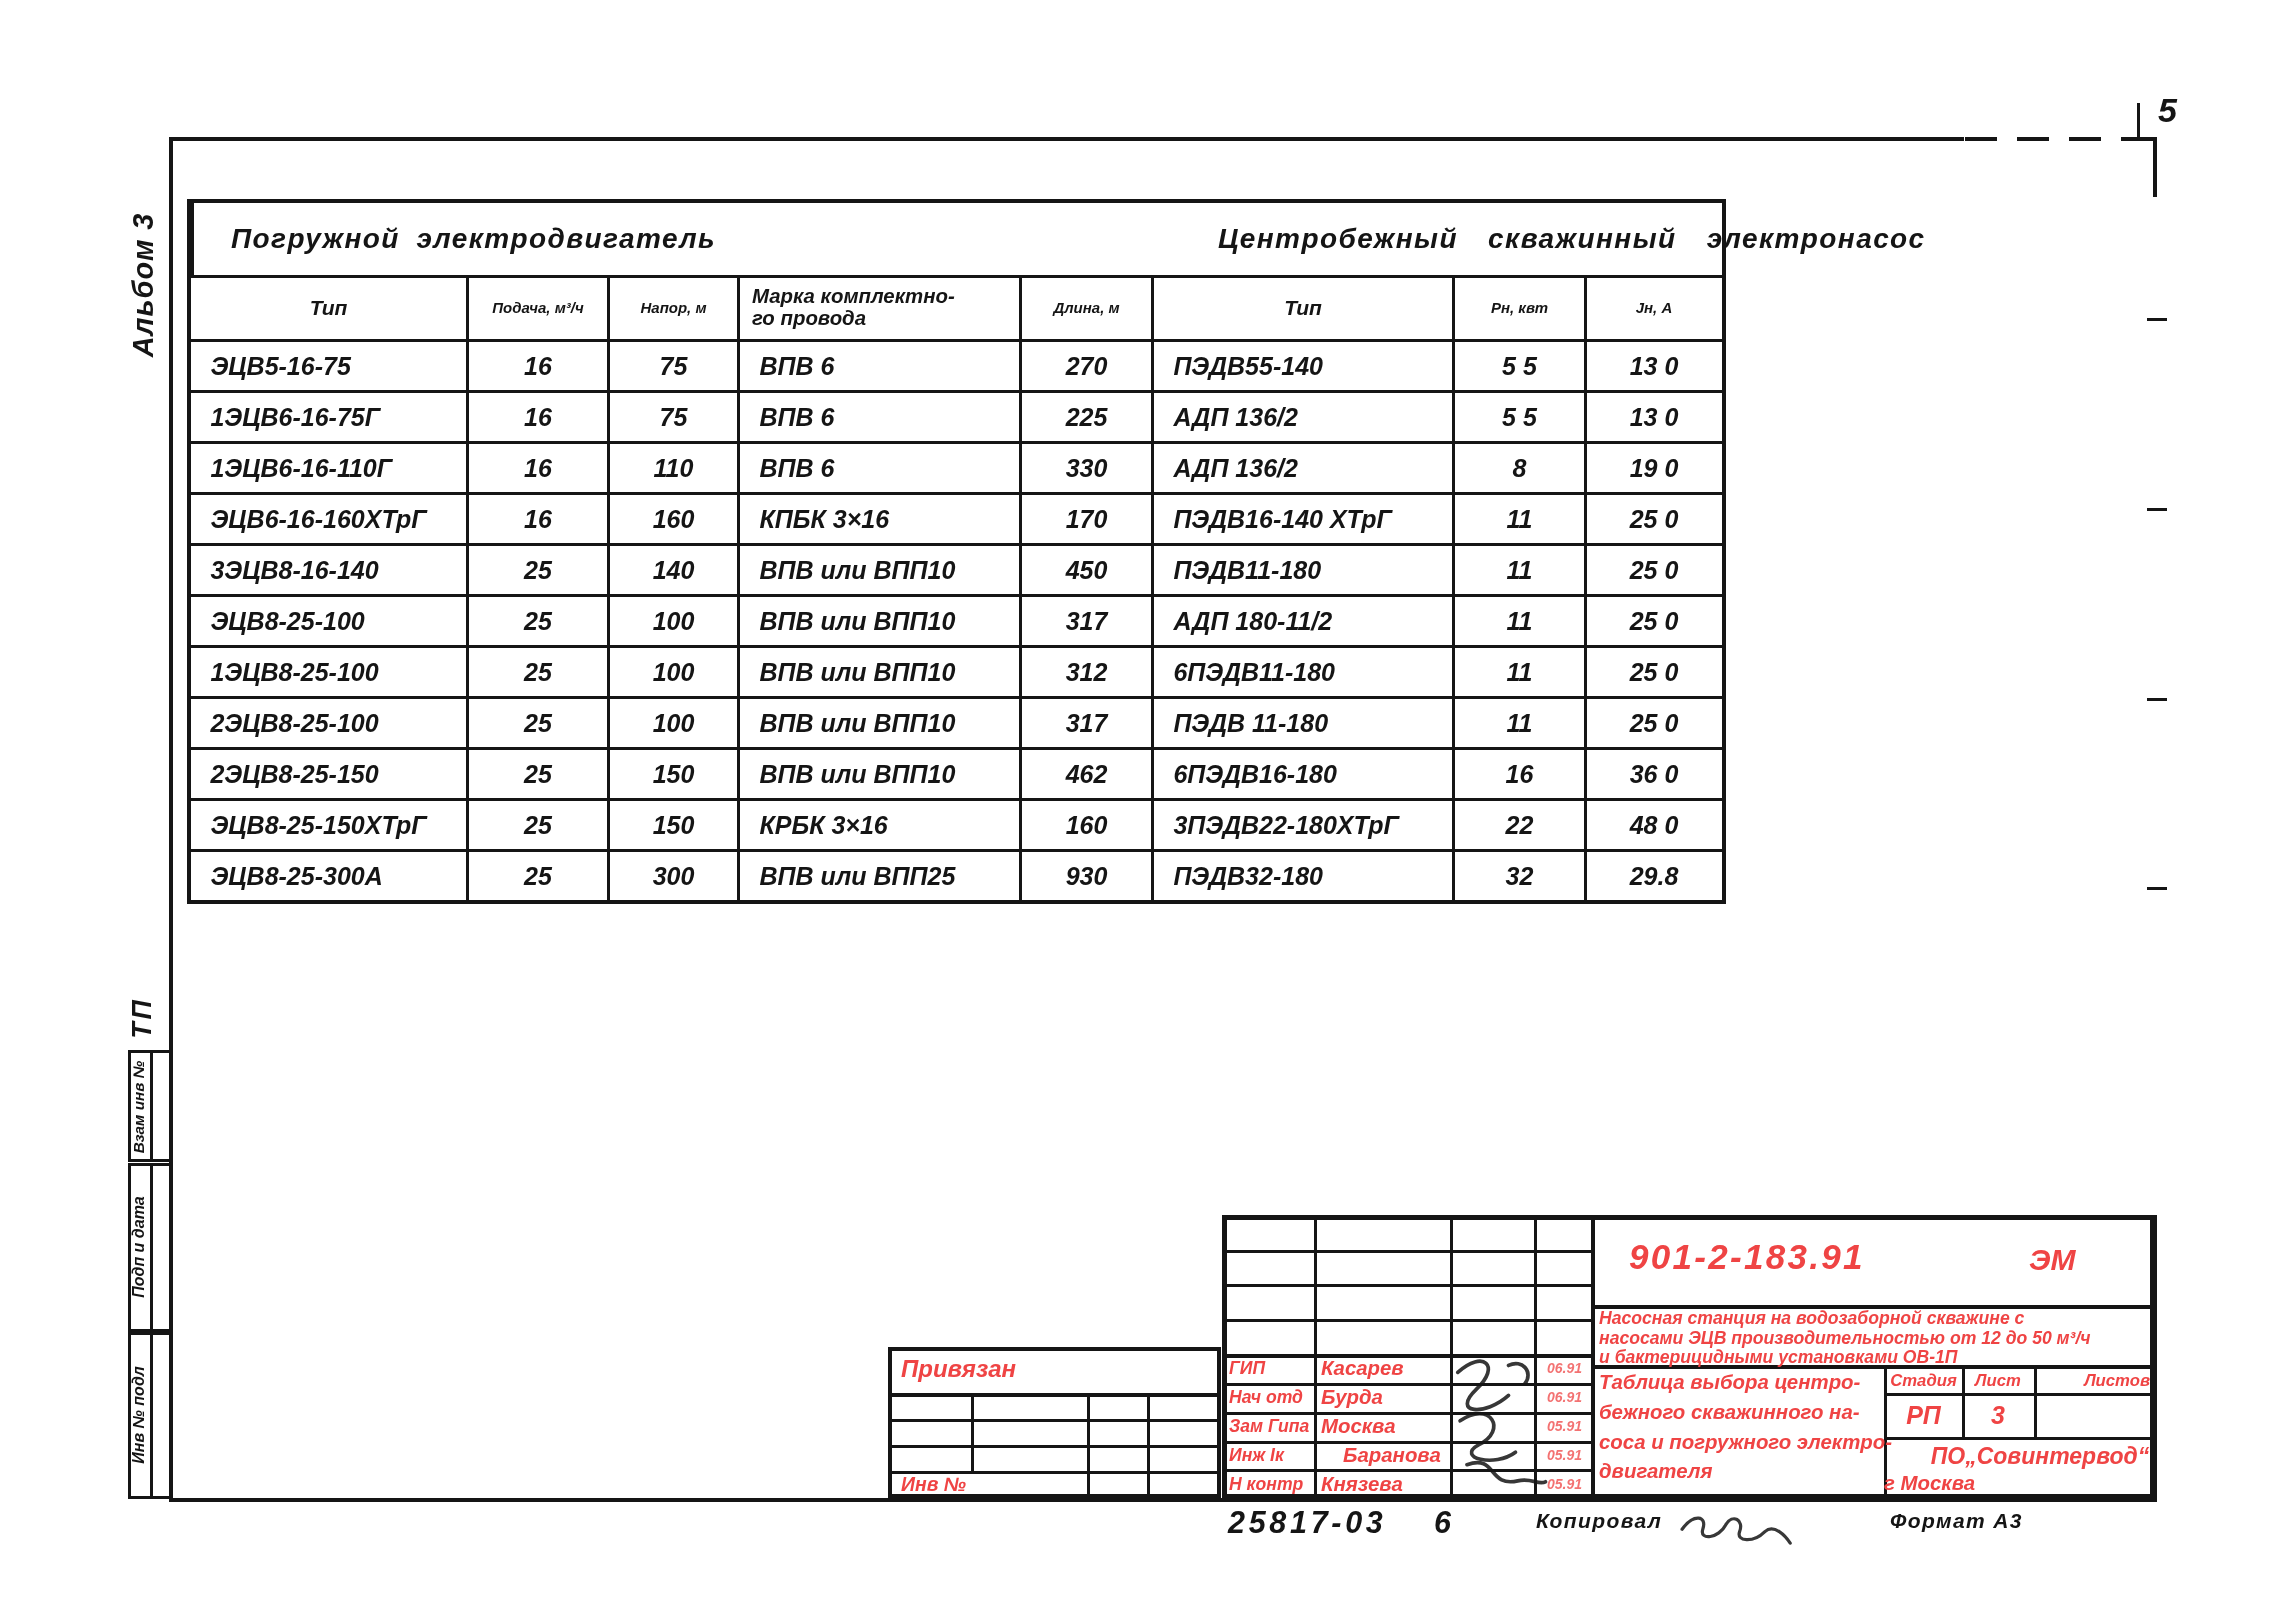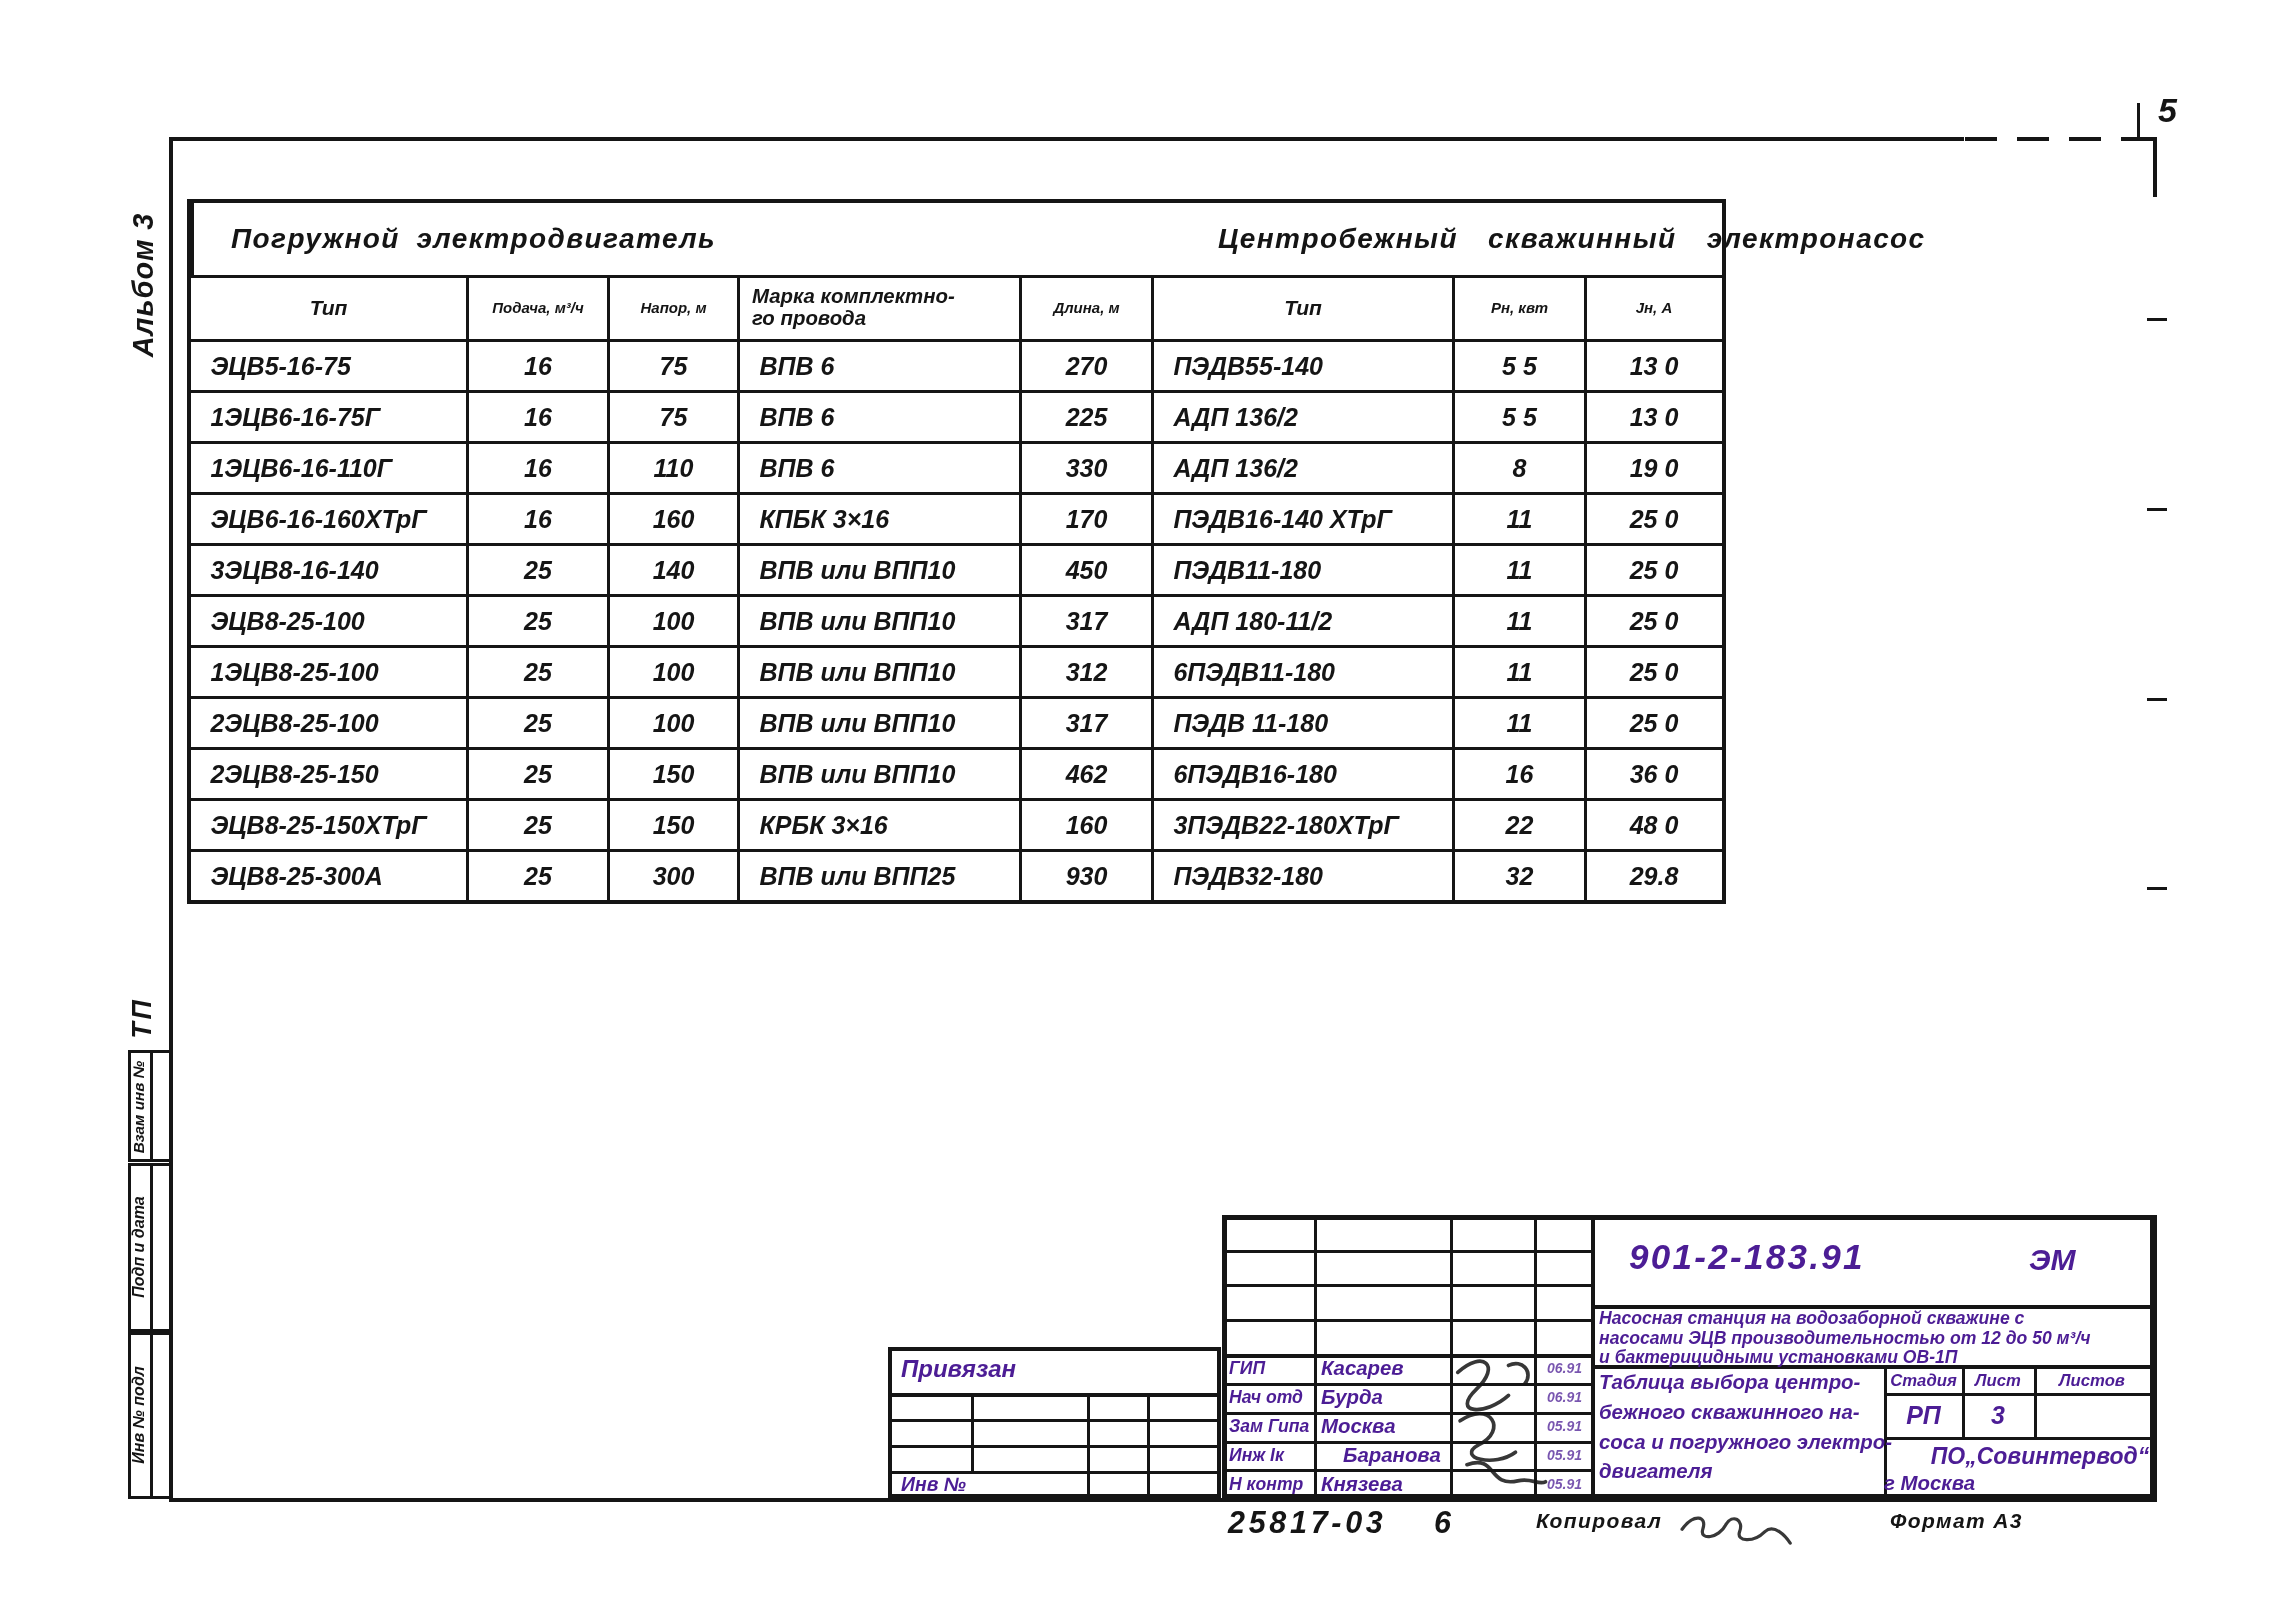--- a/index.html
+++ b/index.html
@@ -27,21 +27,21 @@
   .hcell.cable{text-align:left;padding:7.4px 0 0 12px;line-height:22px;font-size:20.4px}
   .trow{height:51px;border-top:3.2px solid #151515}
   .cell{border-right:3.2px solid #151515;font:italic 700 25px/48px "Liberation Sans",sans-serif;white-space:nowrap}
   .cell:last-child{border-right:0}
   .cell.lft{padding-left:19.4px}
   .cell.num{text-align:center}
 
   
   .tb{position:absolute;left:1222px;top:1215px;width:932px;height:284px}
   .pv{position:absolute;left:888px;top:1347px;width:333px;height:151px}
-  .tb-txt{position:absolute;white-space:nowrap;font-style:italic;font-weight:700;color:#4c1d95}
+  .tb-txt{position:absolute;white-space:nowrap;font-style:italic;font-weight:700;color:#ef4444}
   .sig-role{font-size:17.6px;line-height:29px}
   .sig-name{font-size:20.4px;line-height:29px}
   .sig-date{font-size:14px;line-height:29px;text-align:center;opacity:.75}
   .d1{font-size:17.6px}
   .d2{font-size:20.4px}
   .mbox{position:absolute;left:128px;width:44px;border:3.2px solid #151515}
   .mdiv{position:absolute;left:19px;top:0;width:3.2px;height:100%;background:#151515}
   svg.scribble{position:absolute}
 </style>
 </head>
@@ -264,21 +264,21 @@
     <div class="tb-txt d1" style="left:377px;top:113px">насосами ЭЦВ производительностью от 12 до 50 м³/ч</div>
     <div class="tb-txt d1" style="left:377px;top:132px">и бактерицидными установками ОВ-1П</div>
 
     <div class="tb-txt d2" style="left:377px;top:156px">Таблица выбора центро-</div>
     <div class="tb-txt d2" style="left:377px;top:186px">бежного скважинного на-</div>
     <div class="tb-txt d2" style="left:377px;top:216px">соса и погружного электро-</div>
     <div class="tb-txt d2" style="left:377px;top:245px">двигателя</div>
 
     <div class="tb-txt" style="left:662px;top:153px;width:79px;font-size:16.7px;line-height:25.4px;text-align:center">Стадия</div>
     <div class="tb-txt" style="left:740px;top:153px;width:72px;font-size:16.7px;line-height:25.4px;text-align:center">Лист</div>
-    <div class="tb-txt" style="left:812px;top:153px;width:116px;font-size:16.7px;line-height:25.4px;text-align:center">Листов</div>
+    <div class="tb-txt" style="left:812px;top:153px;width:116px;font-size:16.7px;line-height:25.4px;text-align:right">Листов</div>
 
     <div class="tb-txt" style="left:662px;top:180px;width:79px;font-size:25px;line-height:41px;text-align:center">РП</div>
     <div class="tb-txt" style="left:740px;top:180px;width:72px;font-size:25px;line-height:41px;text-align:center">3</div>
     <div class="tb-txt" style="left:812px;top:180px;width:116px;font-size:25px;line-height:41px;text-align:center"></div>
 
     <div class="tb-txt" style="left:662px;top:228px;width:312px;font-size:23px;text-align:center">ПО„Совинтервод“</div>
     <div class="tb-txt" style="left:662px;top:257px;width:266px;font-size:20.4px;text-align:left">г Москва</div>
 
     <div id="sigrows">
         <div class="tb-txt sig-role" style="left: 7px; top: 139px; width: 81px;">ГИП</div>

